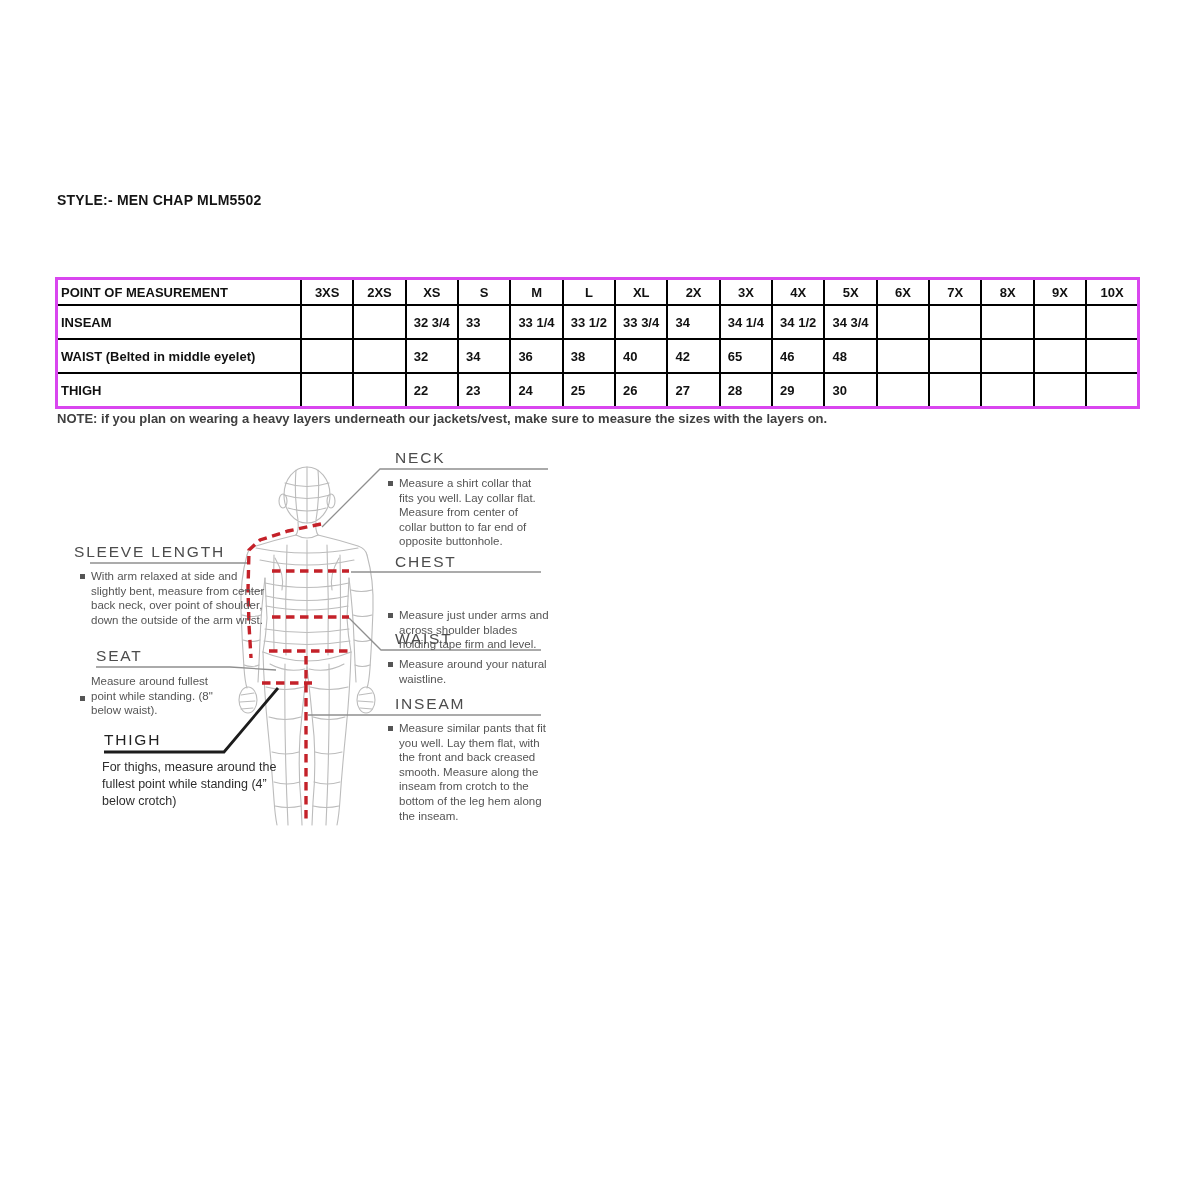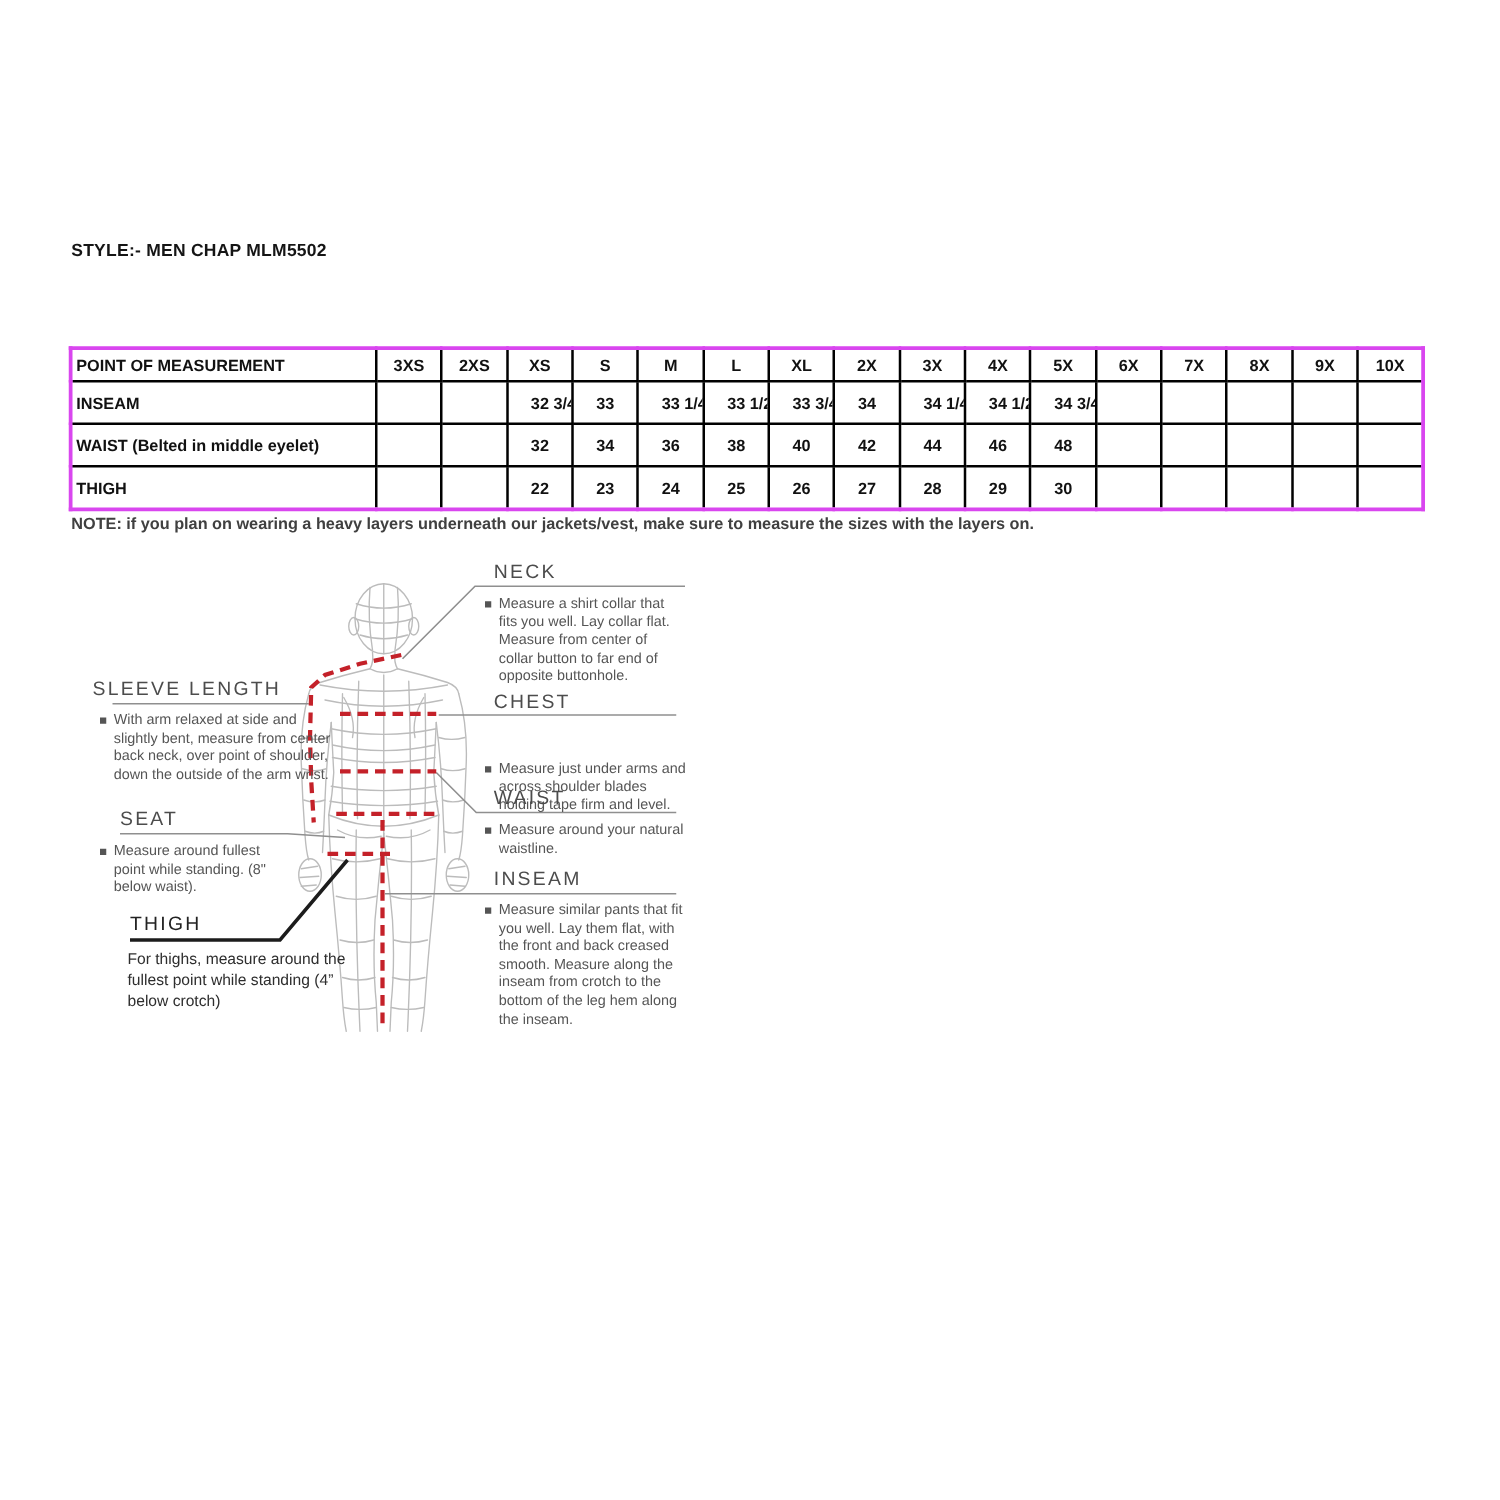--- a/index.html
+++ b/index.html
@@ -10,21 +10,21 @@
   .doc-title{position:absolute;left:57px;top:192px;font-size:14px;font-weight:bold;color:#151515;letter-spacing:.2px;}
   .doc-note{position:absolute;left:57px;top:411px;font-size:13px;font-weight:bold;color:#404040;}
 
   
   .table-wrap{position:absolute;left:55px;top:277px;}
   table.size{border-collapse:collapse;table-layout:fixed;width:1085px;border:3px solid #d946ef;}
   table.size th,table.size td{border:2px solid #000;font-size:13px;font-weight:bold;color:#111;
     overflow:hidden;white-space:nowrap;}
   table.size th{height:24px;text-align:center;padding:0 1px;}
   table.size th.first{width:238px;text-align:left;padding-left:3px;}
-  table.size td{height:30px;text-align:left;padding-left:18px;}
+  table.size td{height:30px;text-align:left;padding-left:7px;}
   table.size td.rowlabel{padding-left:3px;}
 
   
   .dhead{position:absolute;font-size:15.5px;letter-spacing:1.8px;color:#4c4c4c;}
   .dhead.dark{color:#222;}
   .dtext{position:absolute;font-size:11.5px;line-height:14.6px;color:#555;display:flex;}
   .dtext .blt{width:5px;height:5px;background:#555;margin:5px 6px 0 0;flex:0 0 auto;}
   .dtext.noblt{color:#2e2e2e;font-size:12.5px;line-height:17px;}
   .svg-layer{position:absolute;left:60px;top:440px;}
 </style>
@@ -81,21 +81,21 @@
           <tr>
             <td class="rowlabel">WAIST (Belted in middle eyelet)</td>
             <td></td>
             <td></td>
             <td>32</td>
             <td>34</td>
             <td>36</td>
             <td>38</td>
             <td>40</td>
             <td>42</td>
-            <td>44</td>
+            <td>65</td>
             <td>46</td>
             <td>48</td>
             <td></td>
             <td></td>
             <td></td>
             <td></td>
             <td></td>
           </tr>
           <tr>
             <td class="rowlabel">THIGH</td>
@@ -249,21 +249,21 @@
     <span>Measure similar pants that fit you well. Lay them flat, with the front and back creased smooth. Measure along the inseam from crotch to the bottom of the leg hem along the inseam.</span>
   </div>
 
   <div class="dhead" style="left:74px;top:543px;">SLEEVE LENGTH</div>
   <div class="dtext" style="left:80px;top:569px;width:185px;">
     <span class="blt"></span>
     <span>With arm relaxed at side and slightly bent, measure from center back neck, over point of shoulder, down the outside of the arm wrist.</span>
   </div>
 
   <div class="dhead" style="left:96px;top:647px;">SEAT</div>
-  <div class="dtext" style="left:80px;top:674px;width:150px;">
+  <div class="dtext" style="left:80px;top:674px;width:150px;align-items:center;">
     <span class="blt"></span>
     <span>Measure around fullest point while standing. (8" below waist).</span>
   </div>
 
   <div class="dhead dark" style="left:104px;top:731px;">THIGH</div>
   <div class="dtext noblt" style="left:102px;top:759px;width:195px;">
     <span>For thighs, measure around the fullest point while standing (4” below crotch)</span>
   </div>
 
 </div>

